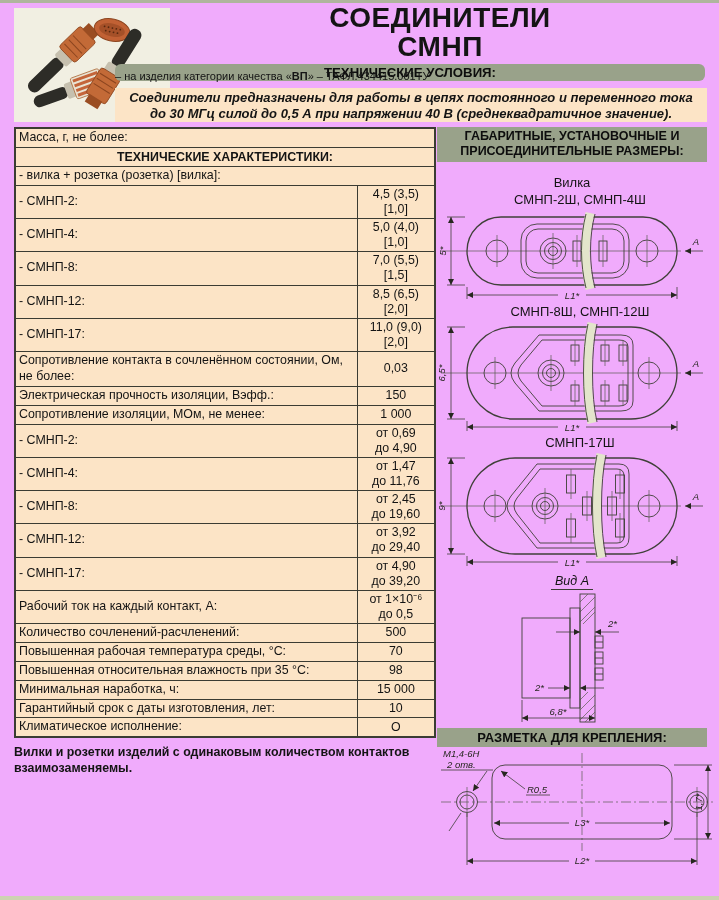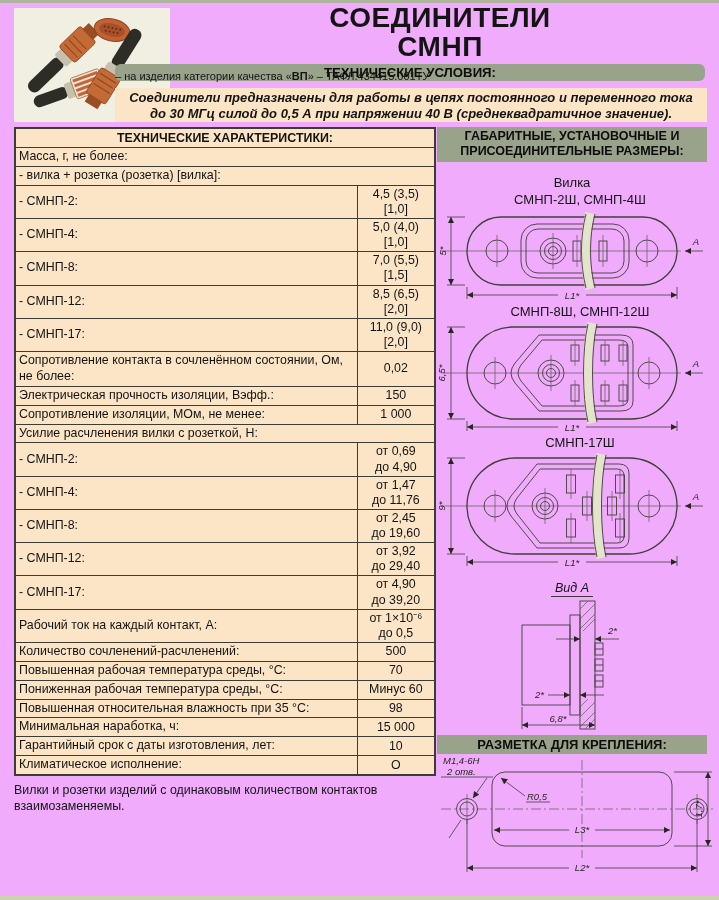--- a/index.html
+++ b/index.html
@@ -19,28 +19,28 @@
   .descbox{position:absolute;left:115px;top:88px;width:592px;height:34px;background:#fce4c6;
            text-align:center;font-style:italic;font-weight:700;font-size:13px;line-height:16px;padding-top:2px;box-sizing:border-box;}
 
   
   .left-col{position:absolute;left:14px;top:127px;width:422px;}
   table.spec{border-collapse:collapse;border:2px solid #3b3c33;width:422px;}
   table.spec td{border:1px solid #3b3c33;background:#fce4c6;font-size:12.4px;}
   td.hdr{background:#99a28a;font-weight:700;font-size:13px;text-align:center;padding:2px;}
   td.lbl{padding:1px 4px 1px 3px;line-height:1.28;}
   td.val{width:73px;text-align:center;white-space:pre-line;line-height:1.22;padding:1px 2px;}
-  .footnote{margin-top:6px;font-size:12.4px;line-height:1.3;width:404px;}
+  .footnote{margin-top:6px;font-size:12.4px;line-height:1.3;width:404px;font-weight:bold;}
 
   
   .right-col{position:absolute;left:437px;top:127px;width:270px;text-align:center;}
   .band2{font-size:12.5px;line-height:1.22;padding:2px 4px;}
   .plug-label{font-size:13px;margin-top:13px;}
   .draw-title{font-size:13px;margin-top:2px;margin-left:16px;}
-  .view-label{font-size:12.5px;font-style:italic;margin-top:13px;}
+  .view-label{font-size:12.5px;font-style:italic;margin-top:6px;}
   .view-label span{border-bottom:1px solid #3b3c33;padding:0 4px 1px 4px;}
   .band3{font-size:13px;line-height:19px;height:19px;}
   svg{display:block;margin:0 auto;}
   .ol{fill:none;stroke:#3f4038;stroke-width:1.3;}
   .ol2{fill:none;stroke:#3f4038;stroke-width:0.9;}
   .cl{stroke:#5a5b50;stroke-width:0.7;}
   .ccl{stroke:#5a5b50;stroke-width:0.7;stroke-dasharray:10 3 2 3;}
   .dl{stroke:#3f4038;stroke-width:0.8;fill:none;}
   .era{stroke:#e3e5cb;stroke-width:9;fill:none;}
   .dt{font:italic 9.5px "Liberation Sans",sans-serif;fill:#26271f;}
@@ -111,25 +111,25 @@
   </div>
 
   <div class="left-col">
     <table class="spec">
       <colgroup>
           <col style="width:347px">
           <col style="width:75px">
         </colgroup>
       <tbody>
         <tr>
+            <td class="lbl" colspan="2">Масса, г, не более:</td>
+          </tr>
+      <tr>
           <td class="hdr" colspan="2">ТЕХНИЧЕСКИЕ ХАРАКТЕРИСТИКИ:</td>
         </tr>
-      <tr>
-            <td class="lbl" colspan="2">Масса, г, не более:</td>
-          </tr>
           <tr>
             <td class="lbl" colspan="2">- вилка + розетка (розетка) [вилка]:</td>
           </tr>
           <tr>
             <td class="lbl">- СМНП-2:</td>
             <td class="val">4,5 (3,5)
 [1,0]</td>
           </tr>
           <tr>
             <td class="lbl">- СМНП-4:</td>
@@ -146,32 +146,29 @@
             <td class="val">8,5 (6,5)
 [2,0]</td>
           </tr>
           <tr>
             <td class="lbl">- СМНП-17:</td>
             <td class="val">11,0 (9,0)
 [2,0]</td>
           </tr>
           <tr>
             <td class="lbl">Сопротивление контакта в сочленённом состоянии, Ом, не более:</td>
-            <td class="val">0,02</td>
+            <td class="val">0,03</td>
           </tr>
           <tr>
             <td class="lbl">Электрическая прочность изоляции, Вэфф.:</td>
             <td class="val">150</td>
           </tr>
           <tr>
             <td class="lbl">Сопротивление изоляции, МОм, не менее:</td>
             <td class="val">1 000</td>
-          </tr>
-          <tr>
-            <td class="lbl" colspan="2">Усилие расчленения вилки с розеткой, Н:</td>
           </tr>
           <tr>
             <td class="lbl">- СМНП-2:</td>
             <td class="val">от 0,69
 до 4,90</td>
           </tr>
           <tr>
             <td class="lbl">- СМНП-4:</td>
             <td class="val">от 1,47
 до 11,76</td>
@@ -196,24 +193,20 @@
             <td class="val">от 1×10⁻⁶
 до 0,5</td>
           </tr>
           <tr>
             <td class="lbl">Количество сочленений-расчленений:</td>
             <td class="val">500</td>
           </tr>
           <tr>
             <td class="lbl">Повышенная рабочая температура среды, °С:</td>
             <td class="val">70</td>
-          </tr>
-          <tr>
-            <td class="lbl">Пониженная рабочая температура среды, °С:</td>
-            <td class="val">Минус 60</td>
           </tr>
           <tr>
             <td class="lbl">Повышенная относительная влажность при 35 °С:</td>
             <td class="val">98</td>
           </tr>
           <tr>
             <td class="lbl">Минимальная наработка, ч:</td>
             <td class="val">15 000</td>
           </tr>
           <tr>

